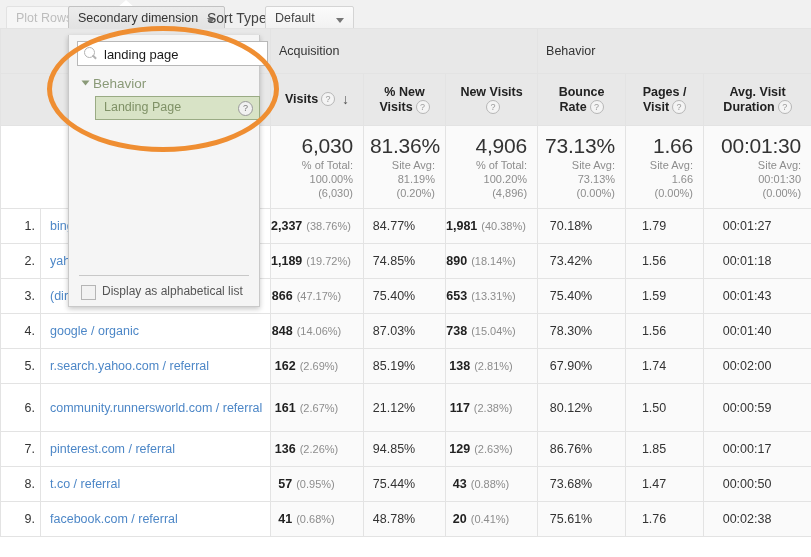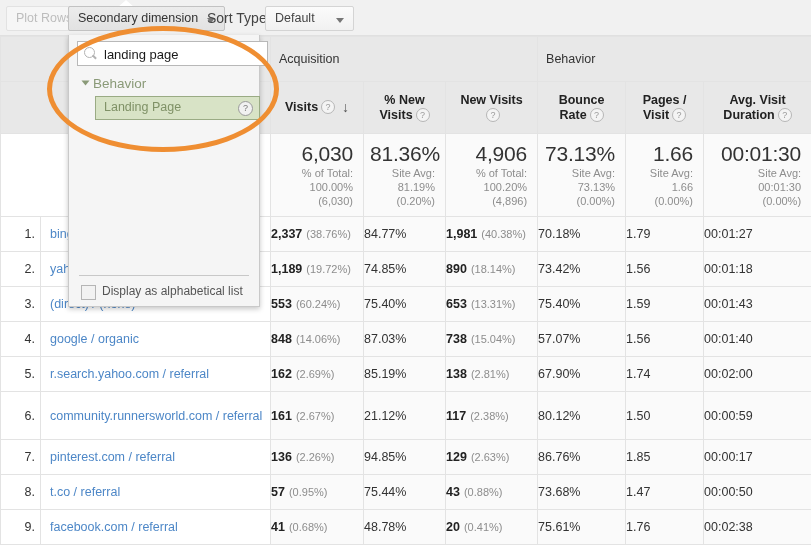--- a/index.html
+++ b/index.html
@@ -69,21 +69,21 @@
     right: 9px; top: 11px;
     width: 0; height: 0;
     border-left: 4px solid transparent;
     border-right: 4px solid transparent;
     border-top: 5px solid #767676;
   }
 
   
   .tbl {
     position: absolute;
-    left: 0; top: 36px;
+    left: 0; top: 28px;
     width: 811px;
     border-collapse: collapse;
     table-layout: fixed;
     font-size: 12.5px;
   }
   .tbl td, .tbl th {
     border: 1px solid #e3e3e3;
     box-sizing: border-box;
     padding: 0;
     vertical-align: middle;
@@ -178,21 +178,21 @@
     padding-left: 9px;
     background: #ffffff;
   }
   .data-row td.c-src a {
     color: #4d87c7;
     text-decoration: none;
     font-size: 12.5px;
     line-height: 16px;
   }
   .data-row td.num {
-    text-align: left;
+    text-align: center;
     padding-right: 21px;
     color: #333;
     background: #fafafa;
   }
   .v-bold { font-weight: bold; color:#222; }
   .v-pct { color: #8d8d8d; font-size: 11px; margin-left: 4px; }
 
   .tall td { height: 48px; }
 
   
@@ -447,35 +447,35 @@
         <td class="num">74.85%</td>
         <td class="num"><span class="v-bold">890</span><span class="v-pct">(18.14%)</span></td>
         <td class="num">73.42%</td>
         <td class="num">1.56</td>
         <td class="num">00:01:18</td>
       </tr>
 
       <tr class="data-row">
         <td class="c-idx">3.</td>
         <td class="c-src"><a>(direct) / (none)</a></td>
-        <td class="num"><span class="v-bold">553</span><span class="v-pct">(60.24%)</span></td>
+        <td class="num"><span class="v-bold">866</span><span class="v-pct">(47.17%)</span></td>
         <td class="num">75.40%</td>
         <td class="num"><span class="v-bold">653</span><span class="v-pct">(13.31%)</span></td>
         <td class="num">75.40%</td>
         <td class="num">1.59</td>
         <td class="num">00:01:43</td>
       </tr>
 
       <tr class="data-row">
         <td class="c-idx">4.</td>
         <td class="c-src"><a>google / organic</a></td>
         <td class="num"><span class="v-bold">848</span><span class="v-pct">(14.06%)</span></td>
         <td class="num">87.03%</td>
         <td class="num"><span class="v-bold">738</span><span class="v-pct">(15.04%)</span></td>
-        <td class="num">57.07%</td>
+        <td class="num">78.30%</td>
         <td class="num">1.56</td>
         <td class="num">00:01:40</td>
       </tr>
 
       <tr class="data-row">
         <td class="c-idx">5.</td>
         <td class="c-src"><a>r.search.yahoo.com / referral</a></td>
         <td class="num"><span class="v-bold">162</span><span class="v-pct">(2.69%)</span></td>
         <td class="num">85.19%</td>
         <td class="num"><span class="v-bold">138</span><span class="v-pct">(2.81%)</span></td>

